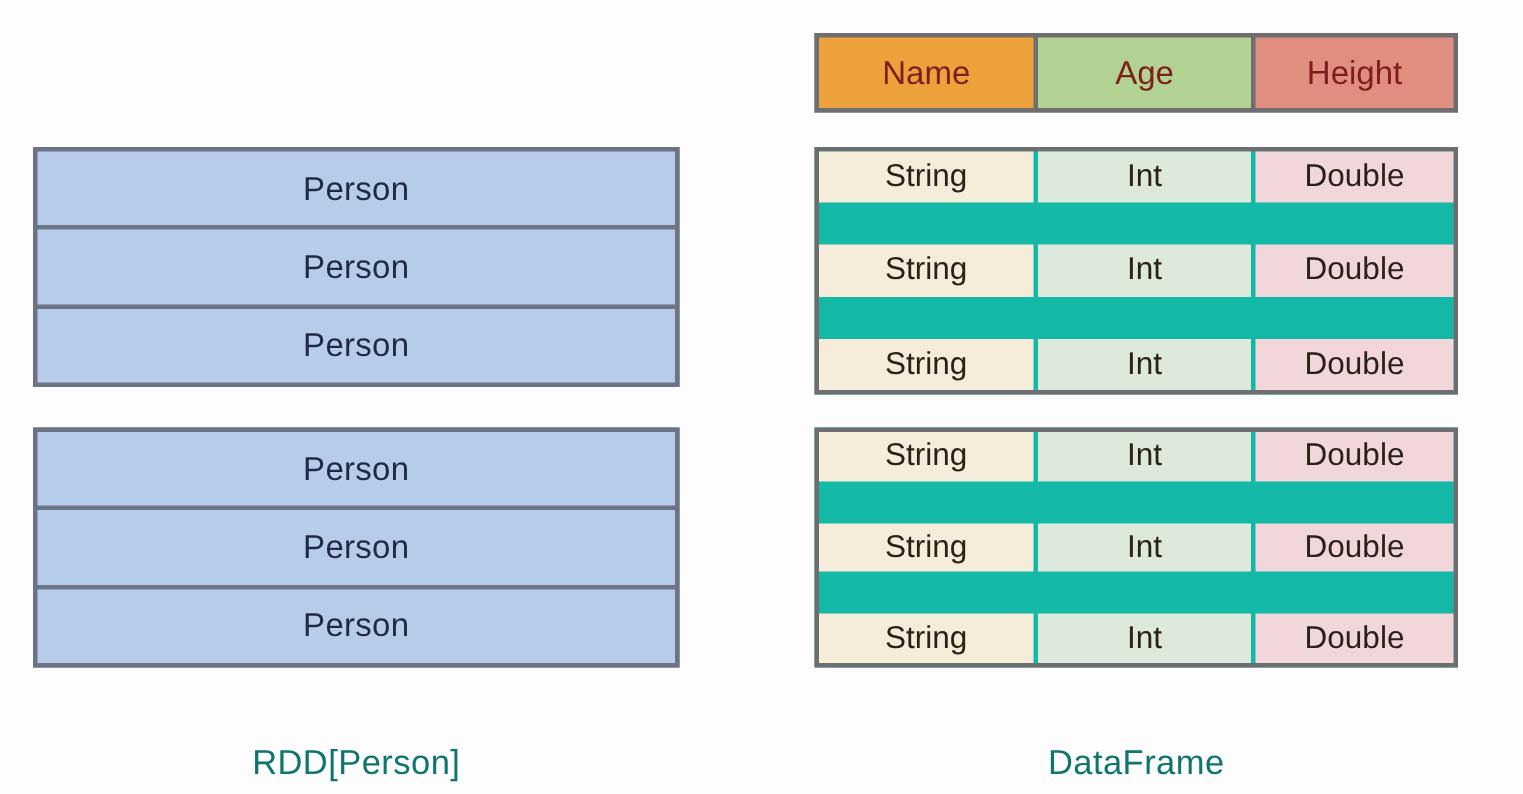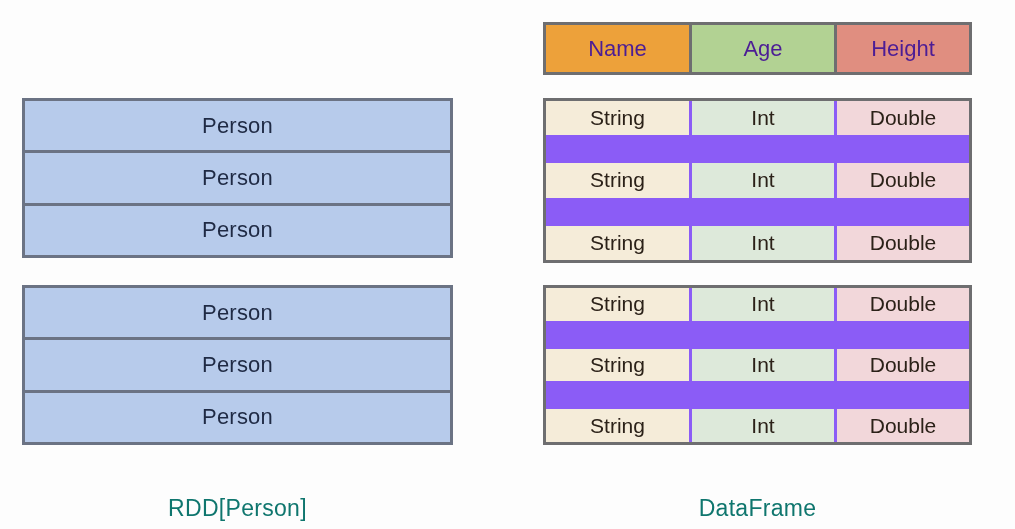--- a/index.html
+++ b/index.html
@@ -56,26 +56,26 @@
     background: #6e6e70;
     display: flex;
     flex-direction: row;
     gap: 3px;
   }
   .df-header-cell {
     display: flex;
     align-items: center;
     justify-content: center;
     font-size: 22px;
-    color: #4c1d95;
+    color: #7f1d1d;
   }
 
   .df-group {
     border-color: #6e6e70;
-    background: #8b5cf6;
+    background: #14b8a6;
     gap: 28px;
   }
   .df-row {
     flex: 1 1 0;
     display: flex;
     flex-direction: row;
     gap: 3px;
   }
   .df-cell {
     display: flex;

